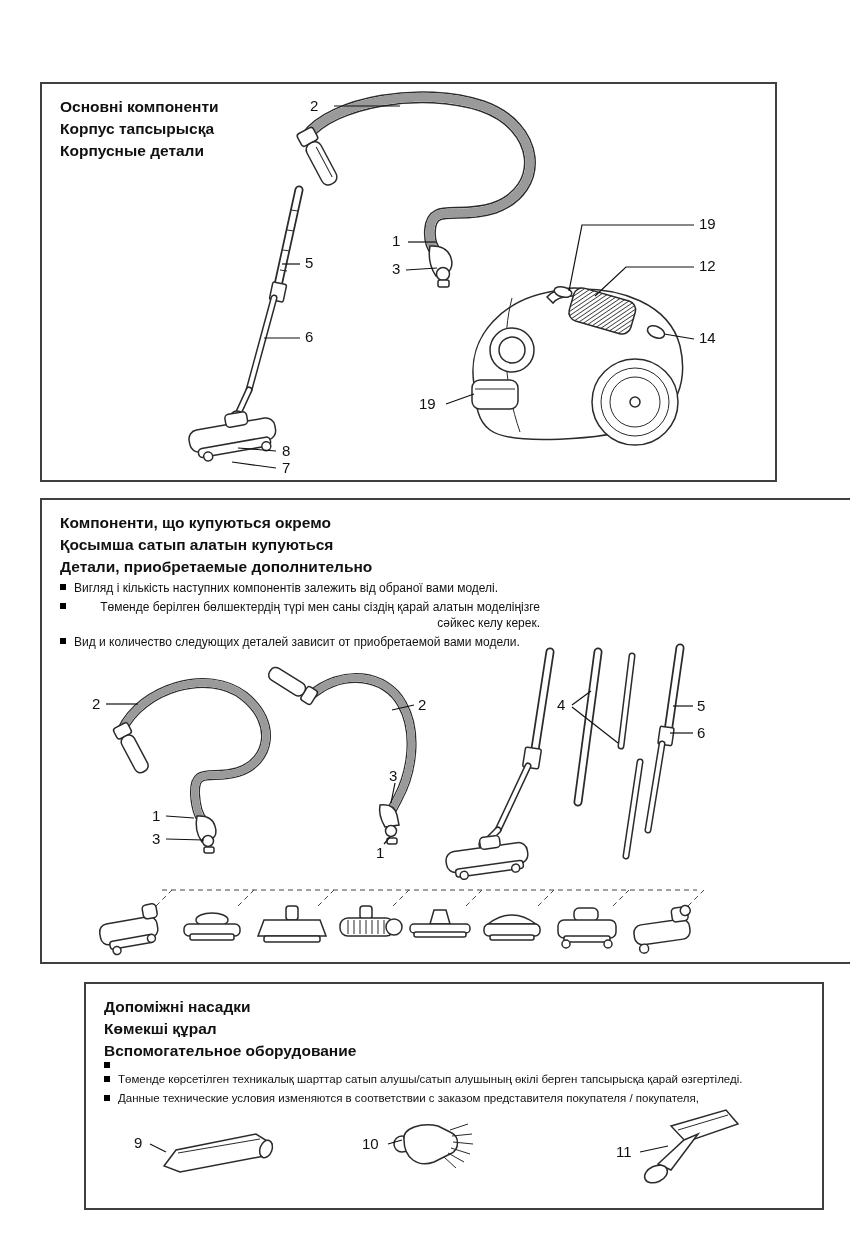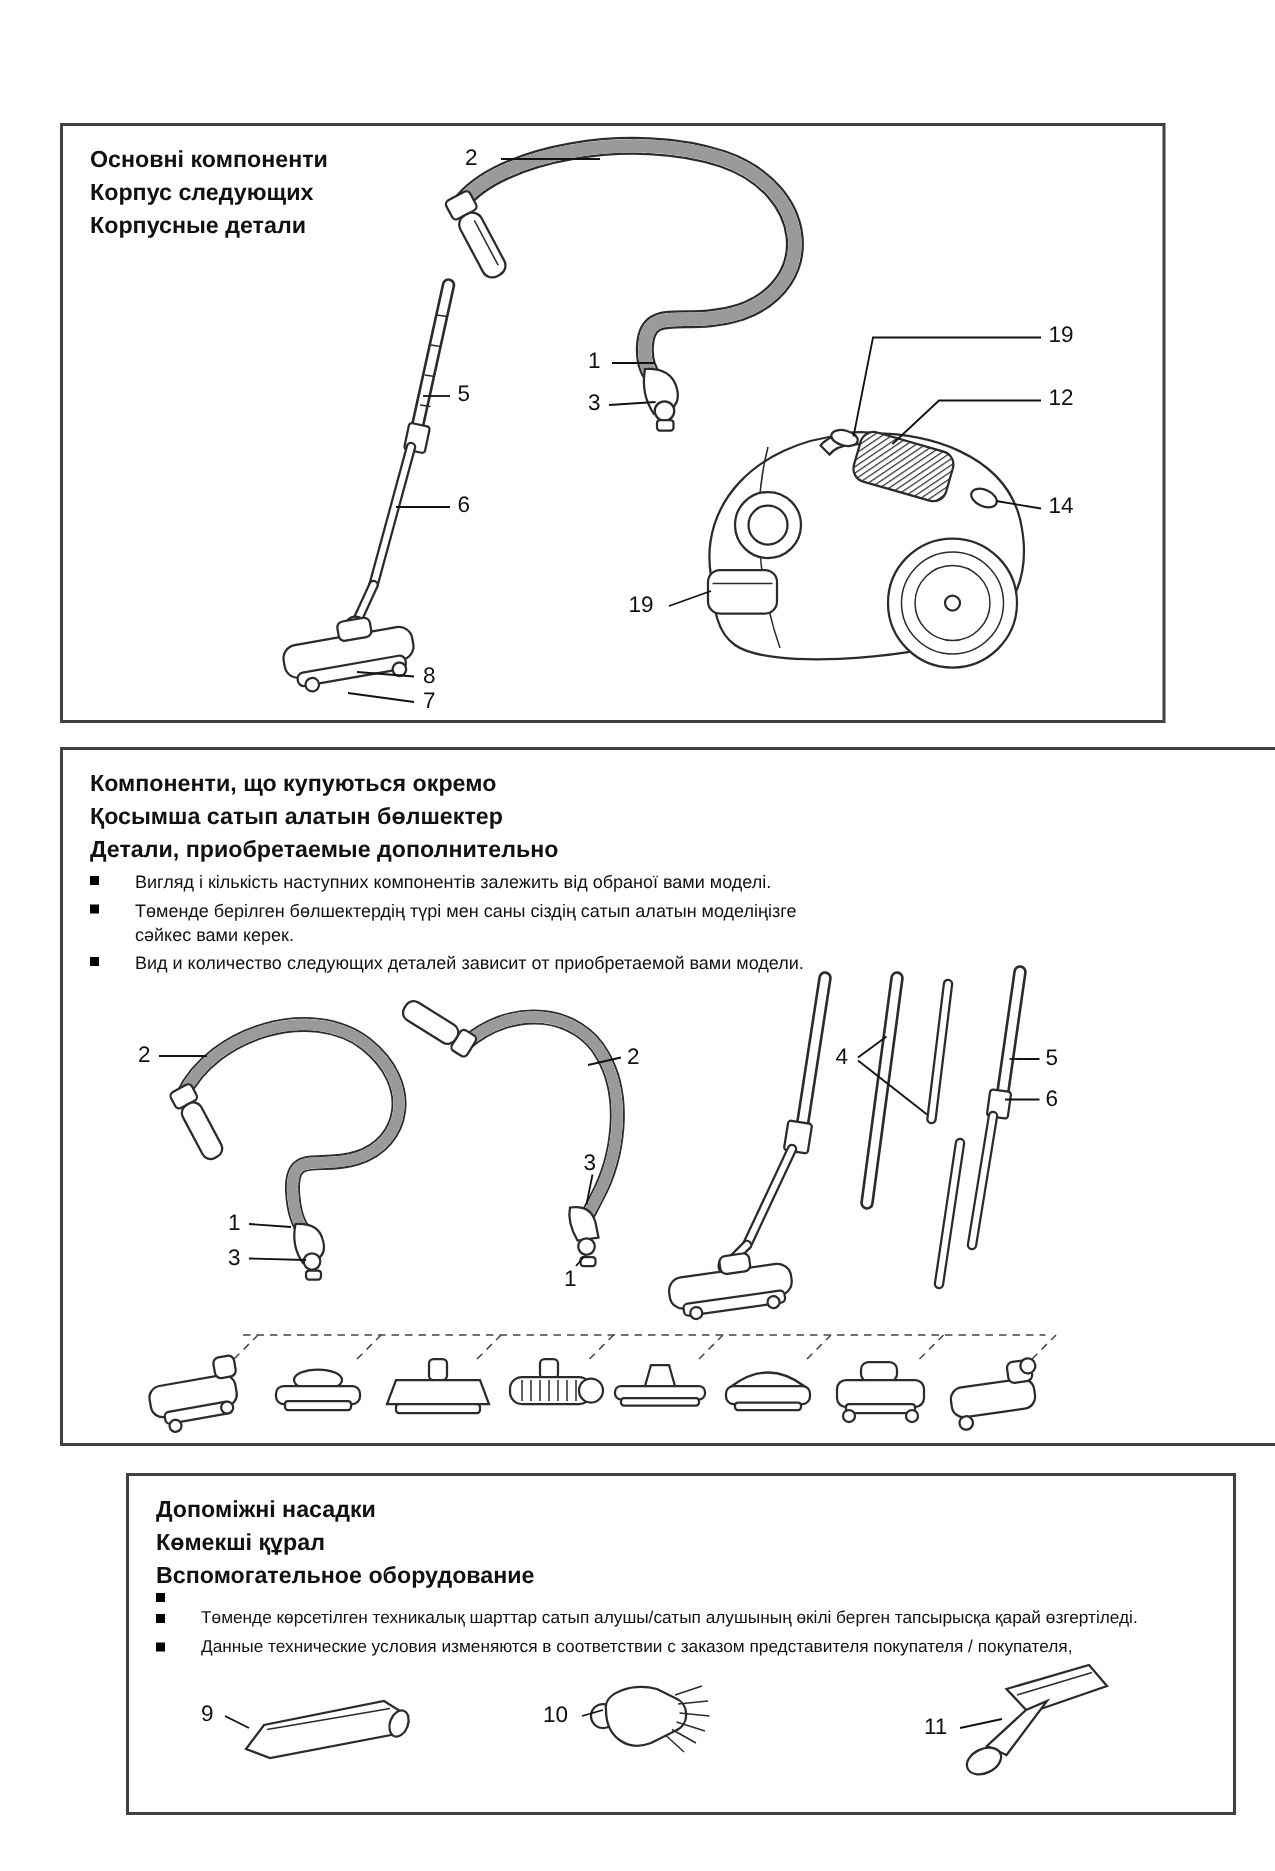--- a/index.html
+++ b/index.html
@@ -10,21 +10,21 @@
   }
   .box { position:absolute; border:2px solid #404040; background:#fff; }
   #box-main      { left:40px; top:82px;  width:737px; height:400px; }
   #box-optional  { left:40px; top:498px; width:820px; height:466px; }
   #box-accessory { left:40px; top:982px; width:740px; height:228px;margin-left:44px; }
   .titles { position:absolute; left:18px; top:12px; z-index:3; }
   .title  { font-size:15.5px; font-weight:bold; line-height:22px; white-space:nowrap; }
   .notes  { position:absolute; left:18px; z-index:3; }
   #box-optional .notes { top:80px; width:480px; }
   #box-accessory .notes { top:74px; width:700px; }
-  .note { display:flex; gap:24px; font-size:12px; line-height:16px; margin-bottom:3px; }
+  .note { display:flex; gap:8px; font-size:12px; line-height:16px; margin-bottom:3px;text-align:right; }
   #box-accessory .note { font-size:11.5px; line-height:15px; margin-bottom:4px; }
   .sq { width:6px; height:6px; background:#000; margin-top:4px; flex:0 0 auto; }
   .art { position:absolute; left:0; top:0; z-index:1; }
   .callout { position:absolute; z-index:4; font-size:15px; line-height:16px; }
   
   .shape { fill:#fff; stroke:#2b2b2b; stroke-width:1.5; }
   .thin  { fill:none; stroke:#2b2b2b; stroke-width:1; }
   .leader{ fill:none; stroke:#111; stroke-width:1.2; }
   .dash  { fill:none; stroke:#444; stroke-width:1; stroke-dasharray:5 4; }
   .hoseO { fill:none; stroke:#2b2b2b; stroke-width:12; stroke-linecap:round; }
@@ -39,21 +39,21 @@
   .tubeI2{ fill:none; stroke:#fff;    stroke-width:4;   stroke-linecap:round; }
 </style>
 </head>
 <body>
 
 <div class="page">
 
   <section class="box" id="box-main">
     <div class="titles">
       <div class="title">Основні компоненти</div>
-      <div class="title">Корпус следующих</div>
+      <div class="title">Корпус тапсырысқа</div>
       <div class="title">Корпусные детали</div>
     </div>
 
     <svg class="art" width="737" height="400" viewBox="0 0 737 400">
       <defs>
         <pattern id="grille" width="3.5" height="3.5" patternUnits="userSpaceOnUse" patternTransform="rotate(40)">
           <rect width="3.5" height="3.5" fill="#fff"></rect>
           <line x1="0" y1="0" x2="0" y2="3.5" stroke="#2b2b2b" stroke-width="1.6"></line>
         </pattern>
       </defs>
@@ -143,31 +143,31 @@
     <div class="callout" style="left:657px;top:174px">12</div>
     <div class="callout" style="left:657px;top:246px">14</div>
     <div class="callout" style="left:377px;top:312px">19</div>
     <div class="callout" style="left:240px;top:359px">8</div>
     <div class="callout" style="left:240px;top:376px">7</div>
   </section>
 
   <section class="box" id="box-optional">
     <div class="titles">
       <div class="title">Компоненти, що купуються окремо</div>
-      <div class="title">Қосымша сатып алатын бөлшектер</div>
+      <div class="title">Қосымша сатып алатын купуються</div>
       <div class="title">Детали, приобретаемые дополнительно</div>
     </div>
     <div class="notes">
       <div class="note">
           <span class="sq"></span>
           <span>Вигляд і кількість наступних компонентів залежить від обраної вами моделі.</span>
         </div>
       <div class="note">
           <span class="sq"></span>
-          <span>Төменде берілген бөлшектердің түрі мен саны сіздің сатып алатын моделіңізге сәйкес вами керек.</span>
+          <span>Төменде берілген бөлшектердің түрі мен саны сіздің қарай алатын моделіңізге сәйкес келу керек.</span>
         </div>
       <div class="note">
           <span class="sq"></span>
           <span>Вид и количество следующих деталей зависит от приобретаемой вами модели.</span>
         </div>
     </div>
 
     <svg class="art" width="737" height="466" viewBox="0 0 737 466">
 
       <g>

